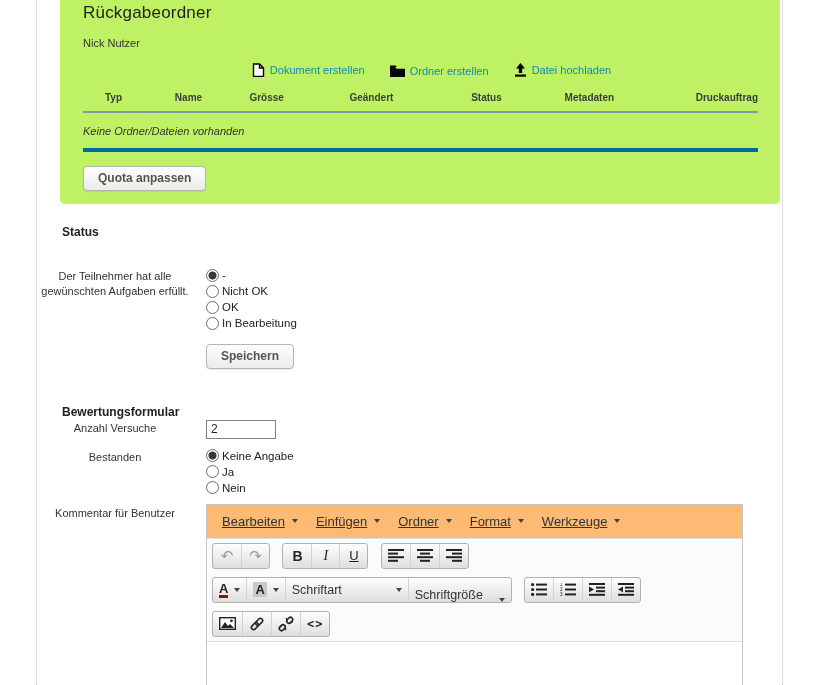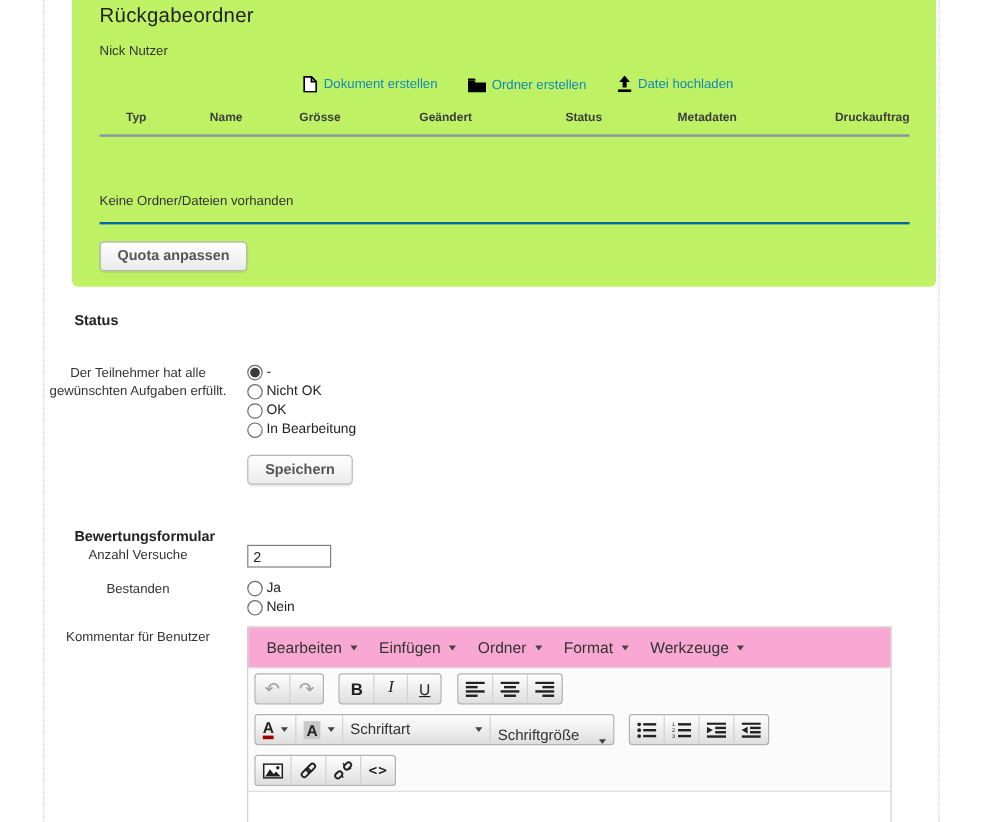--- a/index.html
+++ b/index.html
@@ -28,21 +28,21 @@
   .panel h2 {
     margin:0; font-size:17px; font-weight:400; color:#222; letter-spacing:.2px;
   }
   .user-name { margin-top:14px; font-size:11px; color:#333; }
   .actions { margin-top:14px; text-align:center; font-size:11px; white-space:nowrap; }
   .action-link { color:#1387b8; text-decoration:none; margin-left:22px; display:inline-flex; align-items:center; gap:5px; }
   .action-link svg { display:block; }
   .ftable-head { display:flex; margin-top:13px; padding-left:22px; font-size:10px; font-weight:bold; color:#3d3d3d;gap:18px; }
   .col0{width:55px}.col1{width:60px}.col2{width:87px}.col3{width:110px}.col4{width:80px}.col5{width:120px}.col6{flex:1}
   .head-rule { margin-top:8px; border-bottom:2px solid #8595a8; }
-  .empty-row { font-size:11px; color:#333; padding:12px 0 11px 0; border-bottom:2px solid #0369a1;margin-top:36px; }
+  .empty-row { font-size:11px; font-style:italic; color:#333; padding:12px 0 11px 0; border-bottom:4px solid #0369a1; }
   .btn {
     display:inline-block; cursor:pointer;
     padding:4px 14px 5px 14px;
     font-size:12px; font-weight:bold; color:#555;
     background:linear-gradient(#fefefe,#ebebeb);
     border:1px solid #b4b4b4; border-radius:4px;
     box-shadow:0 1px 1px rgba(0,0,0,.08);
     font-family:"Liberation Sans", sans-serif;
   }
   .quota-btn { margin-top:14px; }
@@ -67,21 +67,21 @@
     border:1px solid #6b6b6b; border-radius:50%; background:#fff; cursor:pointer; flex:0 0 13px;
   }
   input[type=radio]:checked{ background:radial-gradient(circle,#3a3a3a 0 3.6px,#fff 4.4px); }
   .save-btn { margin-top:13px; }
   .text-input {
     width:70px; height:19px; border:1px solid #808080; background:#fff;
     font-size:12px; padding:1px 4px; font-family:"Liberation Sans", sans-serif; color:#222;
   }
   
   .editor { width:537px; border:1px solid #c5c5c5; background:#fff; }
-  .menubar { display:flex; align-items:center; padding:5px 6px; border-bottom:1px solid #dedede; background:#f9a8d4; }
+  .menubar { display:flex; align-items:center; padding:5px 6px; border-bottom:1px solid #dedede; background:#fdba74;text-decoration:underline; }
   .menu-item { display:inline-flex; align-items:center; padding:4px 9px; font-size:13px; color:#333; cursor:pointer; border-radius:3px; }
   .caret { display:inline-block; width:0; height:0; border-top:4px solid #444; border-left:3.5px solid transparent; border-right:3.5px solid transparent; margin-left:7px; }
   .toolbar { padding:2px 5px 2px 5px; background:#fbfbfb; }
   .toolbar.tb-last { border-bottom:1px solid #dedede; }
   .tgroup {
     display:inline-flex; vertical-align:middle;
     border:1px solid #b1b1b1; border-radius:3px; overflow:hidden;
     background:linear-gradient(#fefefe,#dedede);
     margin:2px 8px 2px 0;
   }
@@ -192,20 +192,24 @@
     <div class="flabel">Anzahl Versuche</div>
     <div class="ffield">
       <input type="text" class="text-input" value="2" style="">
     </div>
   </div>
 
   <div class="frow frow-passed">
     <div class="flabel">Bestanden</div>
     <div class="ffield">
       <label class="radio-row">
+        <input type="radio" name="passed" checked="" style="">
+        <span>Keine Angabe</span>
+      </label>
+      <label class="radio-row">
         <input type="radio" name="passed" style="">
         <span>Ja</span>
       </label>
       <label class="radio-row">
         <input type="radio" name="passed" style="">
         <span>Nein</span>
       </label>
     </div>
   </div>
 

